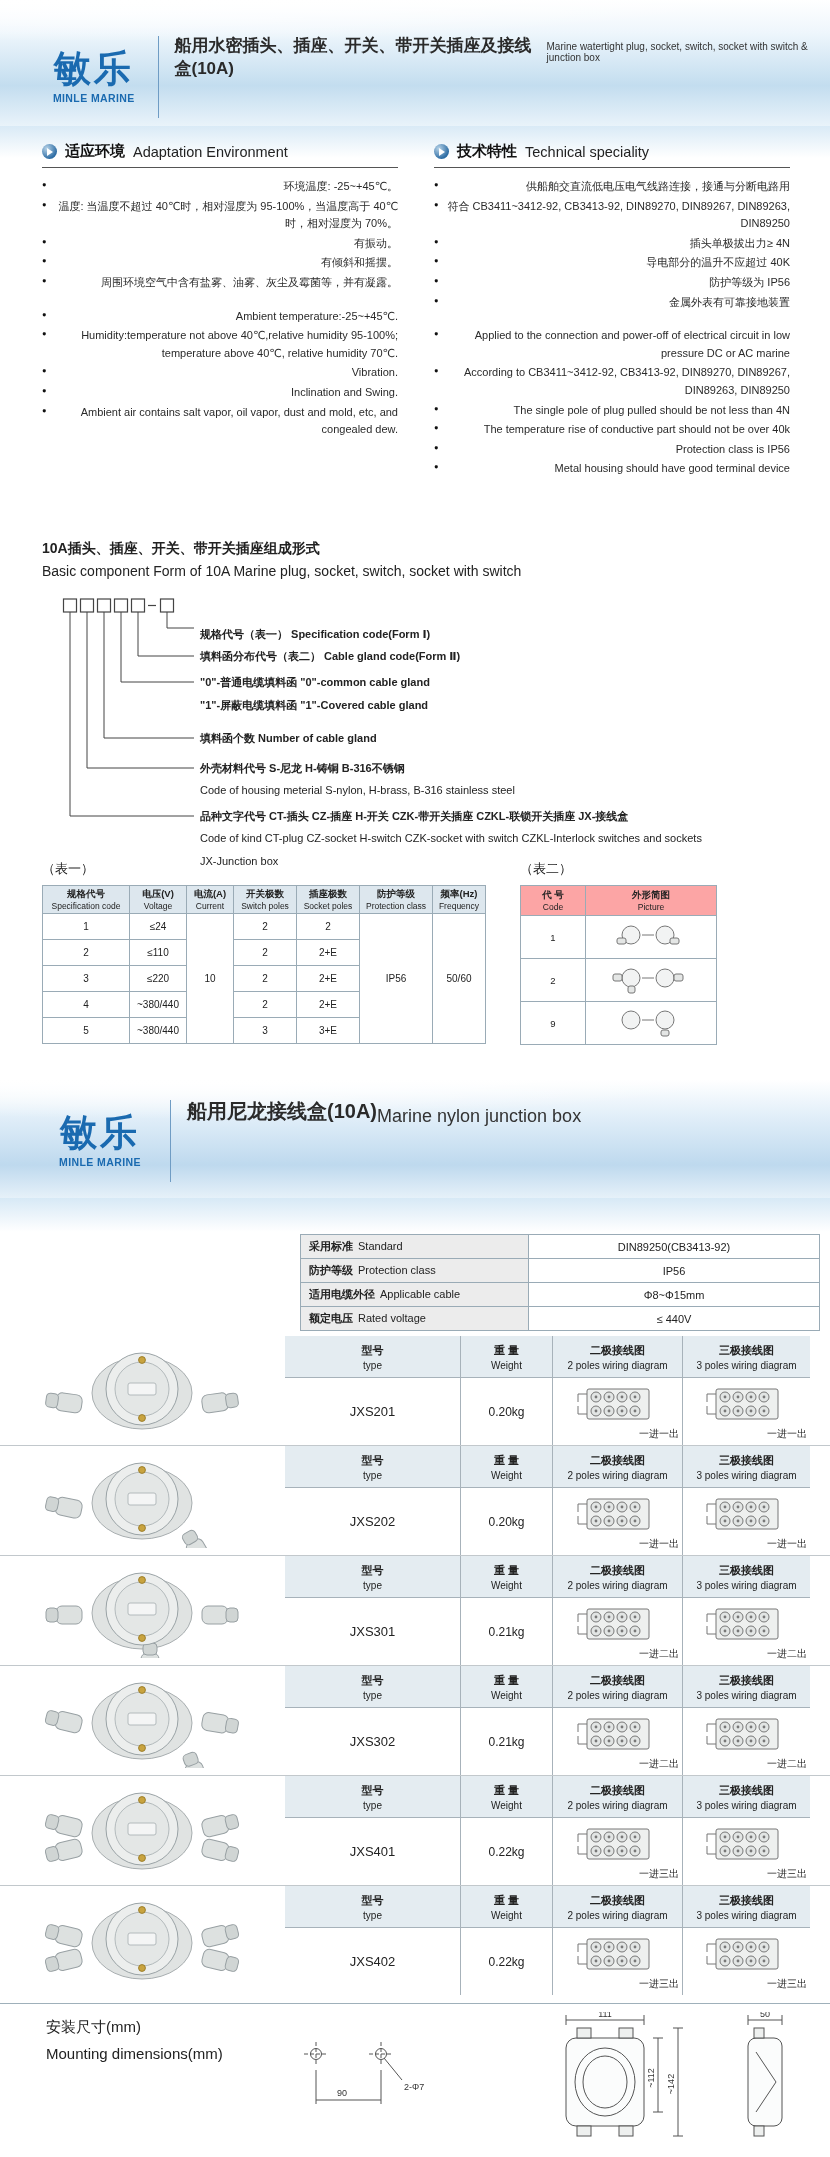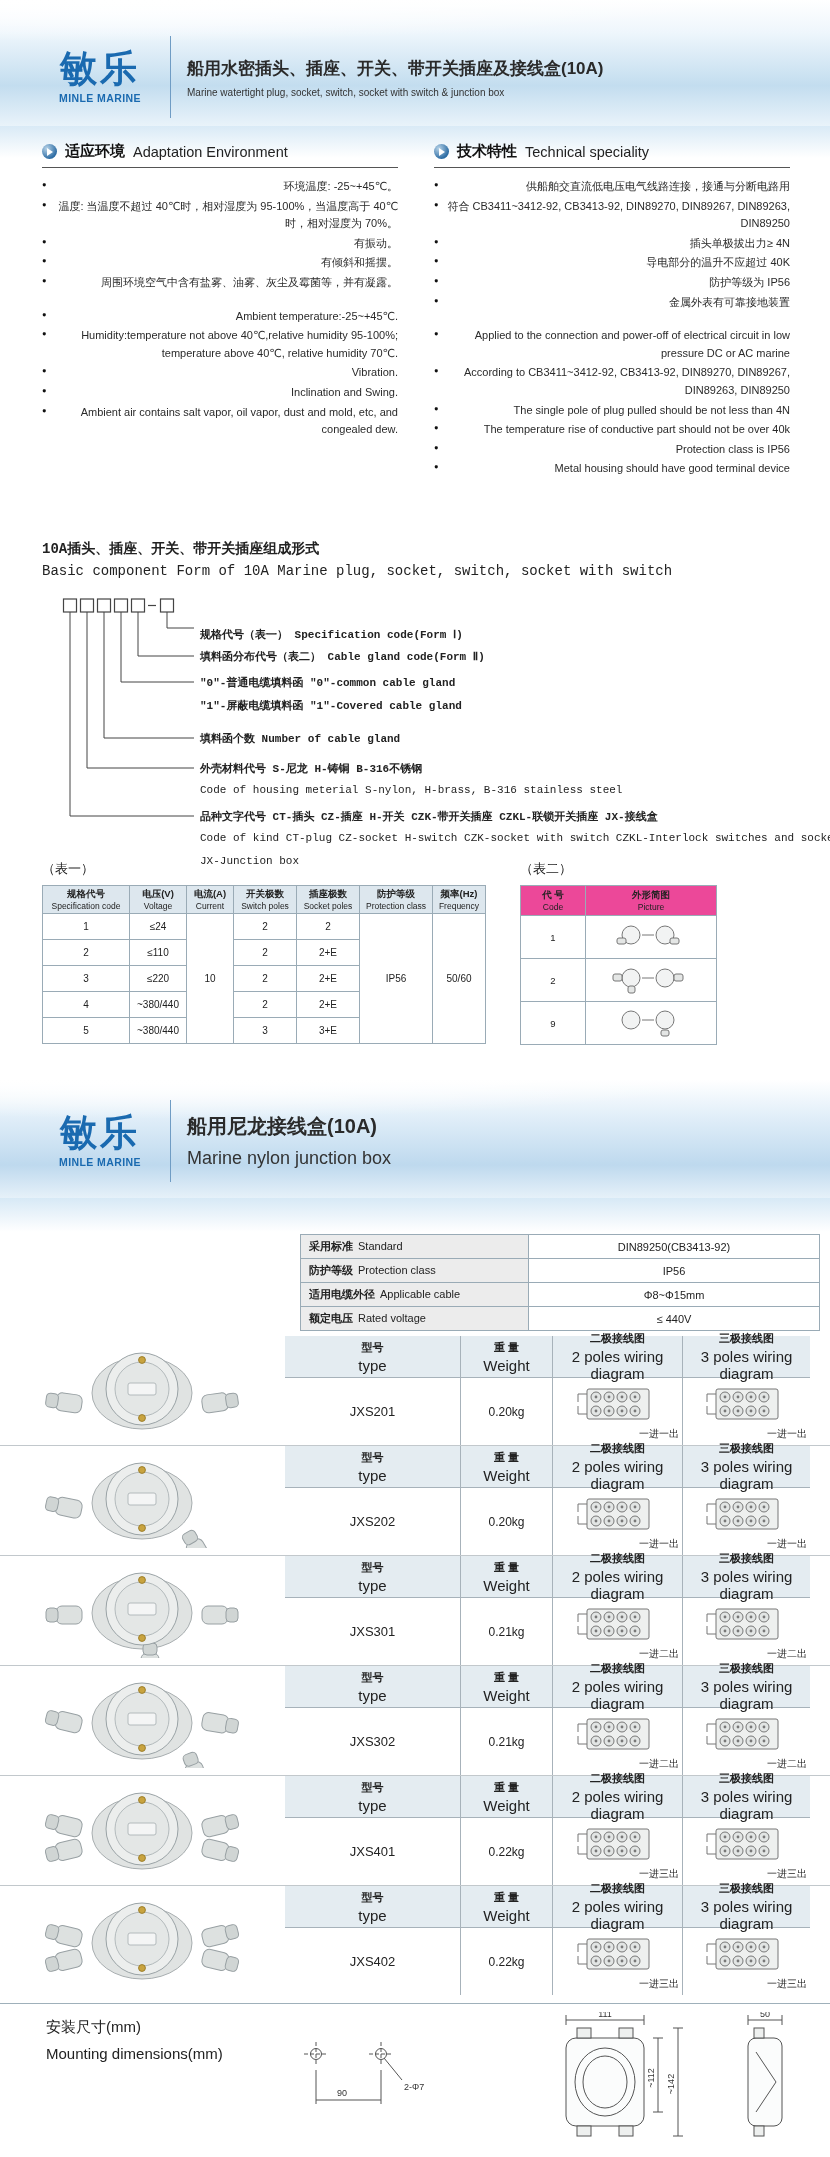--- a/index.html
+++ b/index.html
@@ -16,78 +16,78 @@
       background:radial-gradient(120% 90% at 20% -30%,rgba(255,255,255,.92) 36%,rgba(255,255,255,0) 70%);}
   .band2b{top:1198px;height:34px;background:linear-gradient(180deg,#d7e9f6,#ffffff);}
   
   .hdr{position:absolute;left:42px;display:flex;align-items:stretch;}
   .hdr1{top:34px;height:86px;}
   .hdr2{top:1098px;height:86px;}
   .brand{width:116px;display:flex;flex-direction:column;align-items:center;justify-content:center;}
   .logo-cn{font-size:37px;font-weight:bold;color:#1a6ab0;letter-spacing:3px;line-height:1.05;}
   .logo-en{font-size:10.5px;font-weight:bold;color:#1a6ab0;letter-spacing:.4px;margin-top:3px;white-space:nowrap;}
   .vdiv{width:1px;background:#6f9cc4;margin:2px 16px 2px 12px;}
-  .htitles{display:flex;flex-direction:column;justify-content:center;}
+  .htitles{display:flex;flex-direction:row;justify-content:center;}
   .h1cn{font-size:17px;font-weight:bold;color:#2a2a2a;}
   .h1en{font-size:10px;color:#333;margin-top:7px;}
   .h2cn{font-size:20px;font-weight:bold;color:#2a2a2a;}
   .h2en{font-size:18px;color:#333;margin-top:8px;}
   
   .cols{position:absolute;top:142px;left:42px;width:748px;display:flex;gap:36px;}
   .col{width:356px;text-align:right;}
   .sec-head{display:flex;align-items:center;gap:8px;border-bottom:1px solid #555;padding-bottom:6px;}
   .sec-icon{width:15px;height:15px;border-radius:50%;flex:0 0 15px;
       background:radial-gradient(circle at 32% 30%,#b7d3e8,#2e6da4 70%);position:relative;}
   .sec-icon::after{content:"";position:absolute;left:5px;top:3.5px;
       border-left:6px solid #fff;border-top:4px solid transparent;border-bottom:4px solid transparent;}
   .sec-cn{font-size:15px;font-weight:bold;color:#111;}
   .sec-en{font-size:14.5px;color:#222;}
   ul.blist{list-style:none;margin:10px 0 0;padding:0;}
   ul.blist.enlist{margin-top:16px;}
   ul.blist li{position:relative;padding-left:13px;font-size:11px;line-height:1.6;margin-bottom:2px;color:#2a2a2a;}
   ul.blist li::before{content:"●";position:absolute;left:0;top:1px;font-size:7.5px;color:#111;}
   
-  .formsec{position:absolute;top:540px;left:42px;width:760px;font-family:Liberation Mono, monospace;}
+  .formsec{position:absolute;top:540px;left:42px;width:760px;}
   .ft-cn{font-size:14px;font-weight:bold;color:#222;}
   .ft-en{font-size:14px;color:#222;margin-top:5px;}
   .diagram{position:relative;height:292px;margin-top:16px;}
   .dsvg{position:absolute;left:0;top:0;}
   .dlab{position:absolute;left:158px;font-size:11px;white-space:nowrap;color:#222;}
   .dlab.cnlead{font-weight:600;}
   
   .tbls{position:absolute;top:860px;left:42px;width:760px;display:flex;}
   .tlabel{font-size:13px;font-weight:normal;margin-bottom:7px;color:#222;}
   table{border-collapse:collapse;}
   .t1 th,.t1 td{border:1px solid #9aabb6;font-size:9px;text-align:center;padding:2px 2px;color:#222;}
   .t1 thead th{background:#dde7ee;font-weight:normal;}
   .t1 td{height:21px;font-size:10px;}
   .thcn{display:block;font-weight:bold;font-size:9.5px;}
   .then{display:block;font-size:8.5px;}
   .t2wrap{margin-left:34px;}
   .t2 th,.t2 td{border:1px solid #9aabb6;font-size:9.5px;text-align:center;color:#222;}
-  .t2 thead th{background:#ec4899;font-weight:normal;padding:3px 6px;}
+  .t2 thead th{background:#fca5a5;font-weight:normal;padding:3px 6px;}
   .t2 td{height:40px;padding:1px 6px;}
   
   .stdtbl{position:absolute;top:1234px;left:300px;}
   .stdtbl td{border:1px solid #9aabb6;font-size:11px;height:21px;color:#222;}
   .stdtbl td.lab{background:#ececec;width:218px;padding-left:8px;text-align:left;}
   .stdtbl td.val{width:288px;text-align:center;}
   .labcn{font-weight:bold;margin-right:5px;}
   
   .prods{position:absolute;top:1336px;left:0;width:830px;}
   .pblock{position:relative;height:109px;}
   .pblock + .pblock{border-top:1px solid #c2c8cc;}
   .photo{position:absolute;left:42px;top:7px;width:205px;height:95px;}
   .ptab{position:absolute;left:285px;top:0;width:525px;height:109px;display:grid;
         grid-template-columns:175px 92px 130px 128px;grid-template-rows:42px 67px;}
   .pc{display:flex;flex-direction:column;align-items:center;justify-content:center;text-align:center;}
   .pc.bl{border-left:1px solid #a7b2ba;}
   .pc.hb{border-bottom:1px solid #a7b2ba;background:#e4ecf1;}
   .pchcn{font-size:11px;font-weight:bold;}
-  .pchen{font-size:15px;margin-top:2px;}
+  .pchen{font-size:10px;margin-top:2px;}
   .model{font-size:13px;}
   .weight{font-size:12px;}
   .wire{position:relative;}
   .wlabel{position:absolute;right:3px;bottom:4px;font-size:10px;color:#222;}
   
   .hr2{position:absolute;top:2003px;left:0;width:830px;border-top:1px solid #9fb0ba;}
   .mount{position:absolute;top:2018px;left:46px;width:760px;}
   .mt-cn{font-size:15px;color:#222;}
   .mt-en{font-size:15px;color:#222;margin-top:8px;}
   .msvg{position:absolute;left:240px;top:-6px;}

